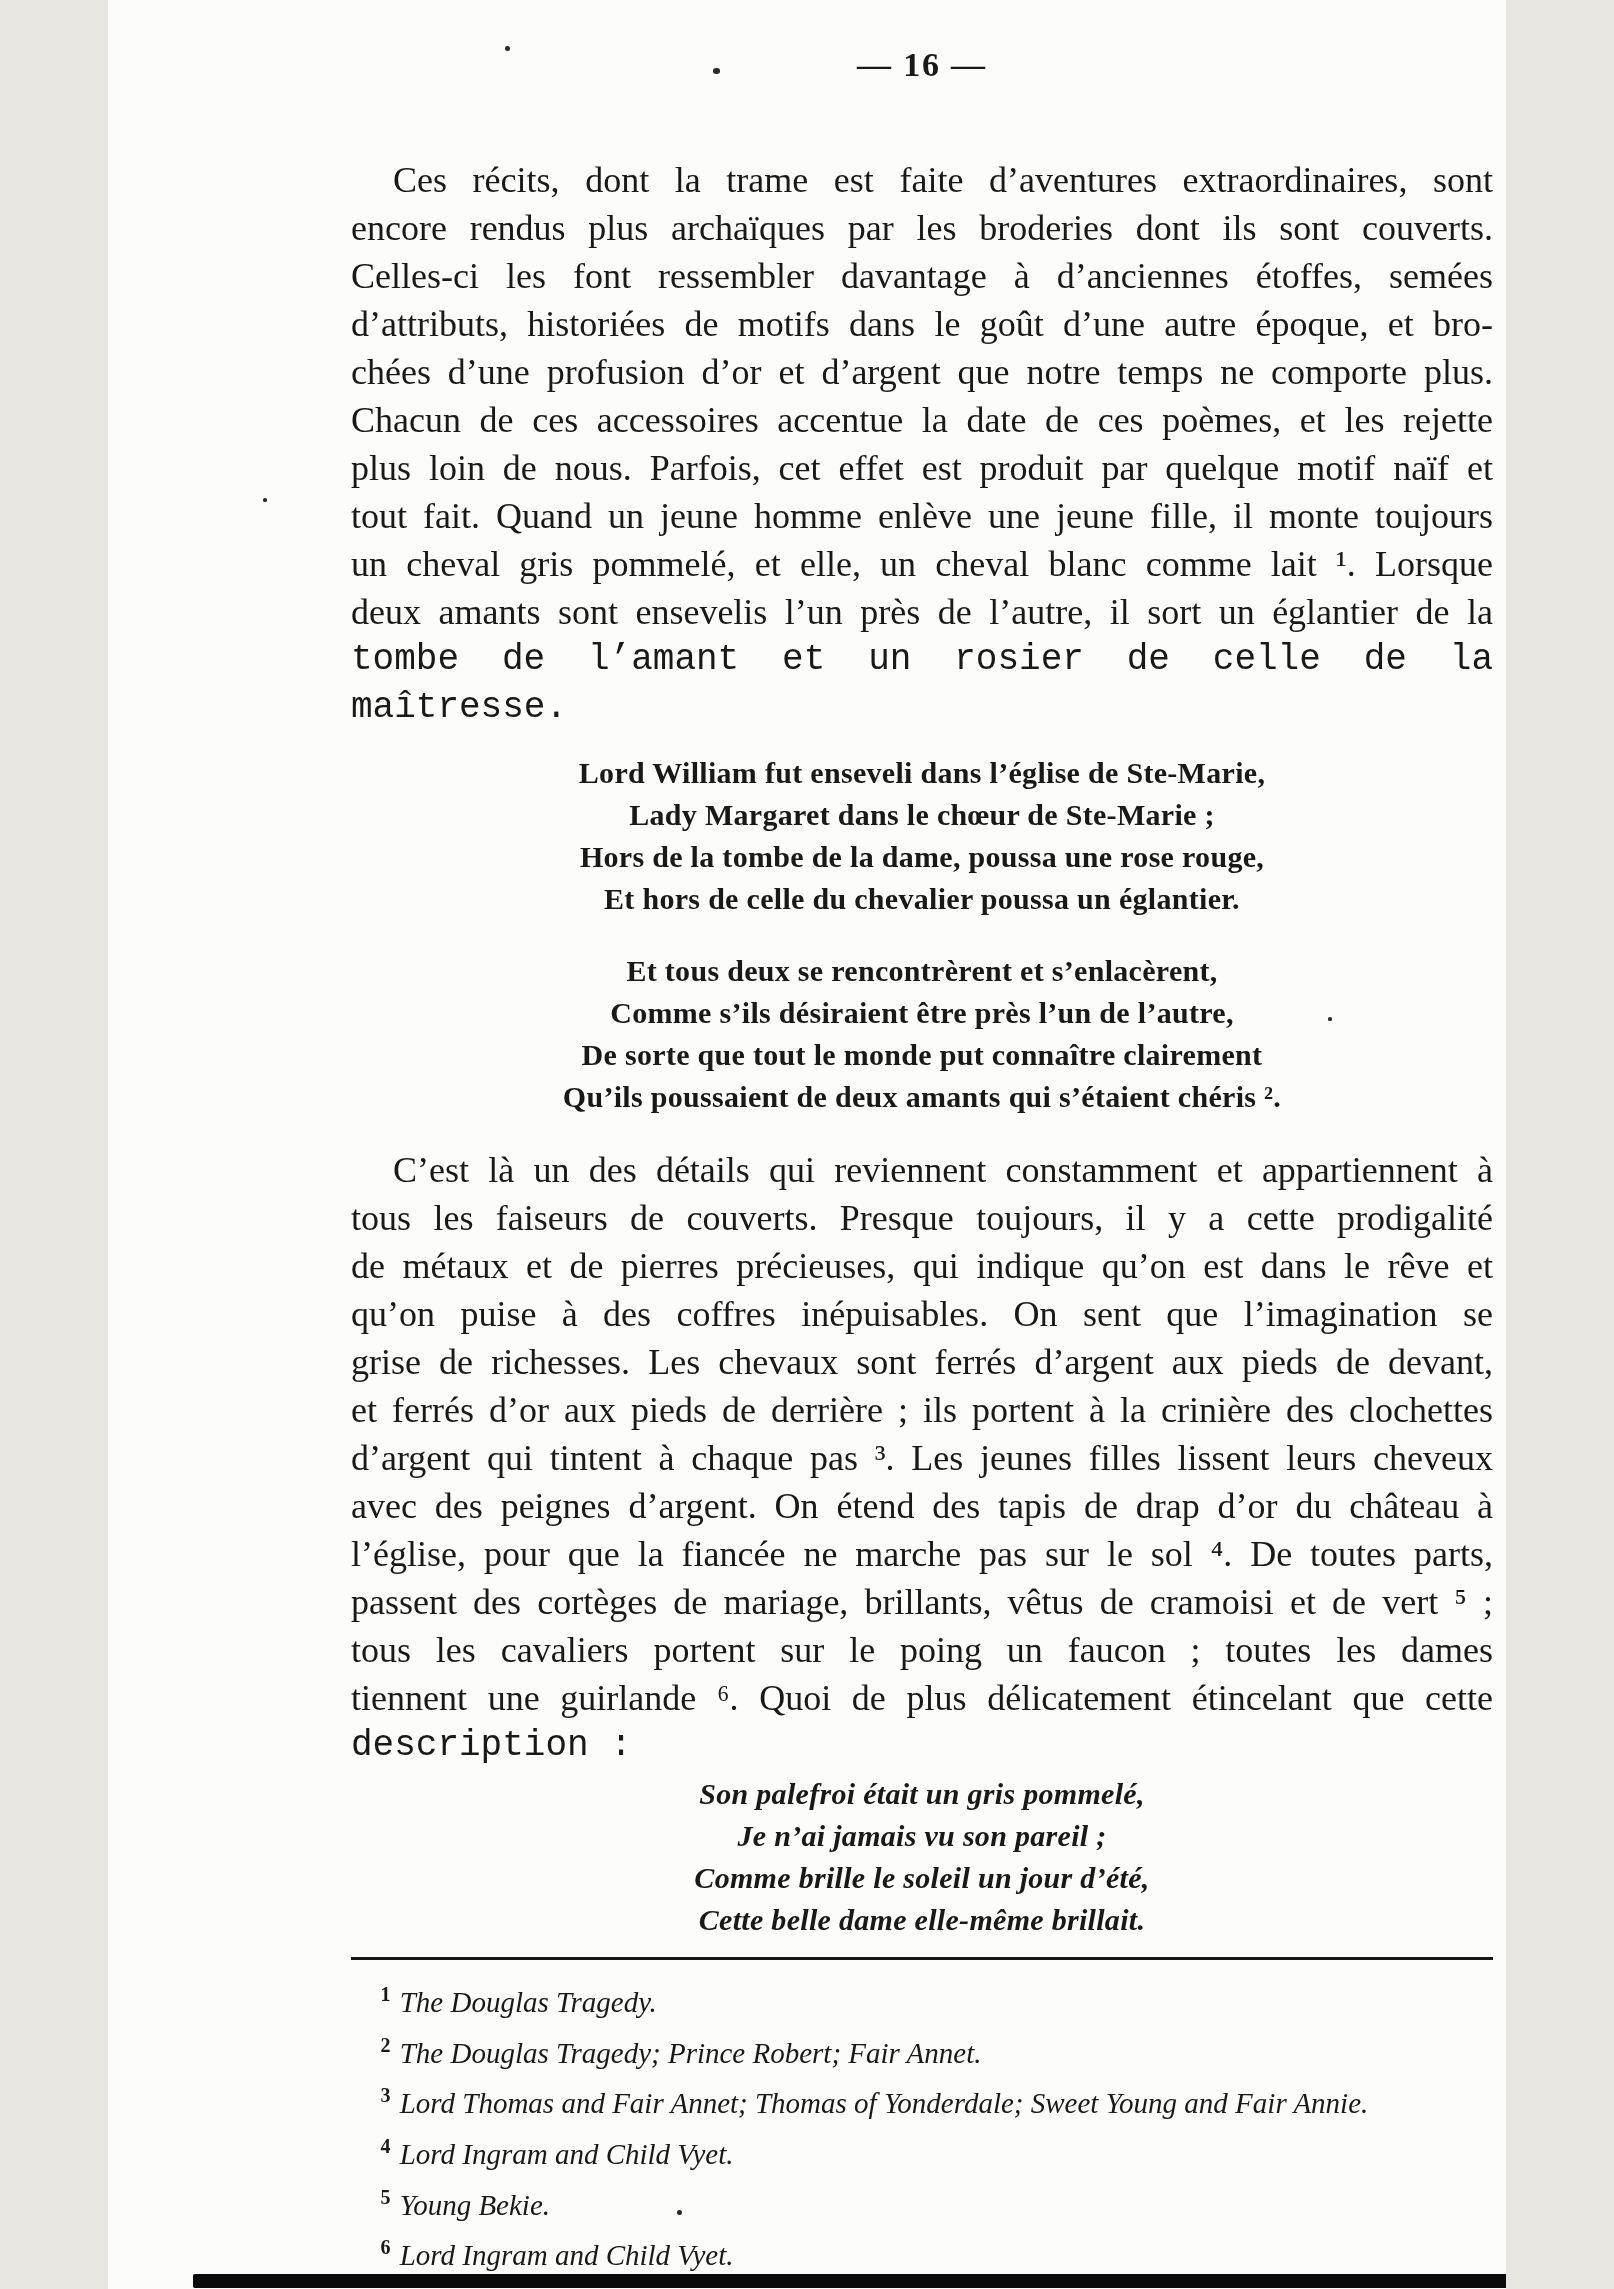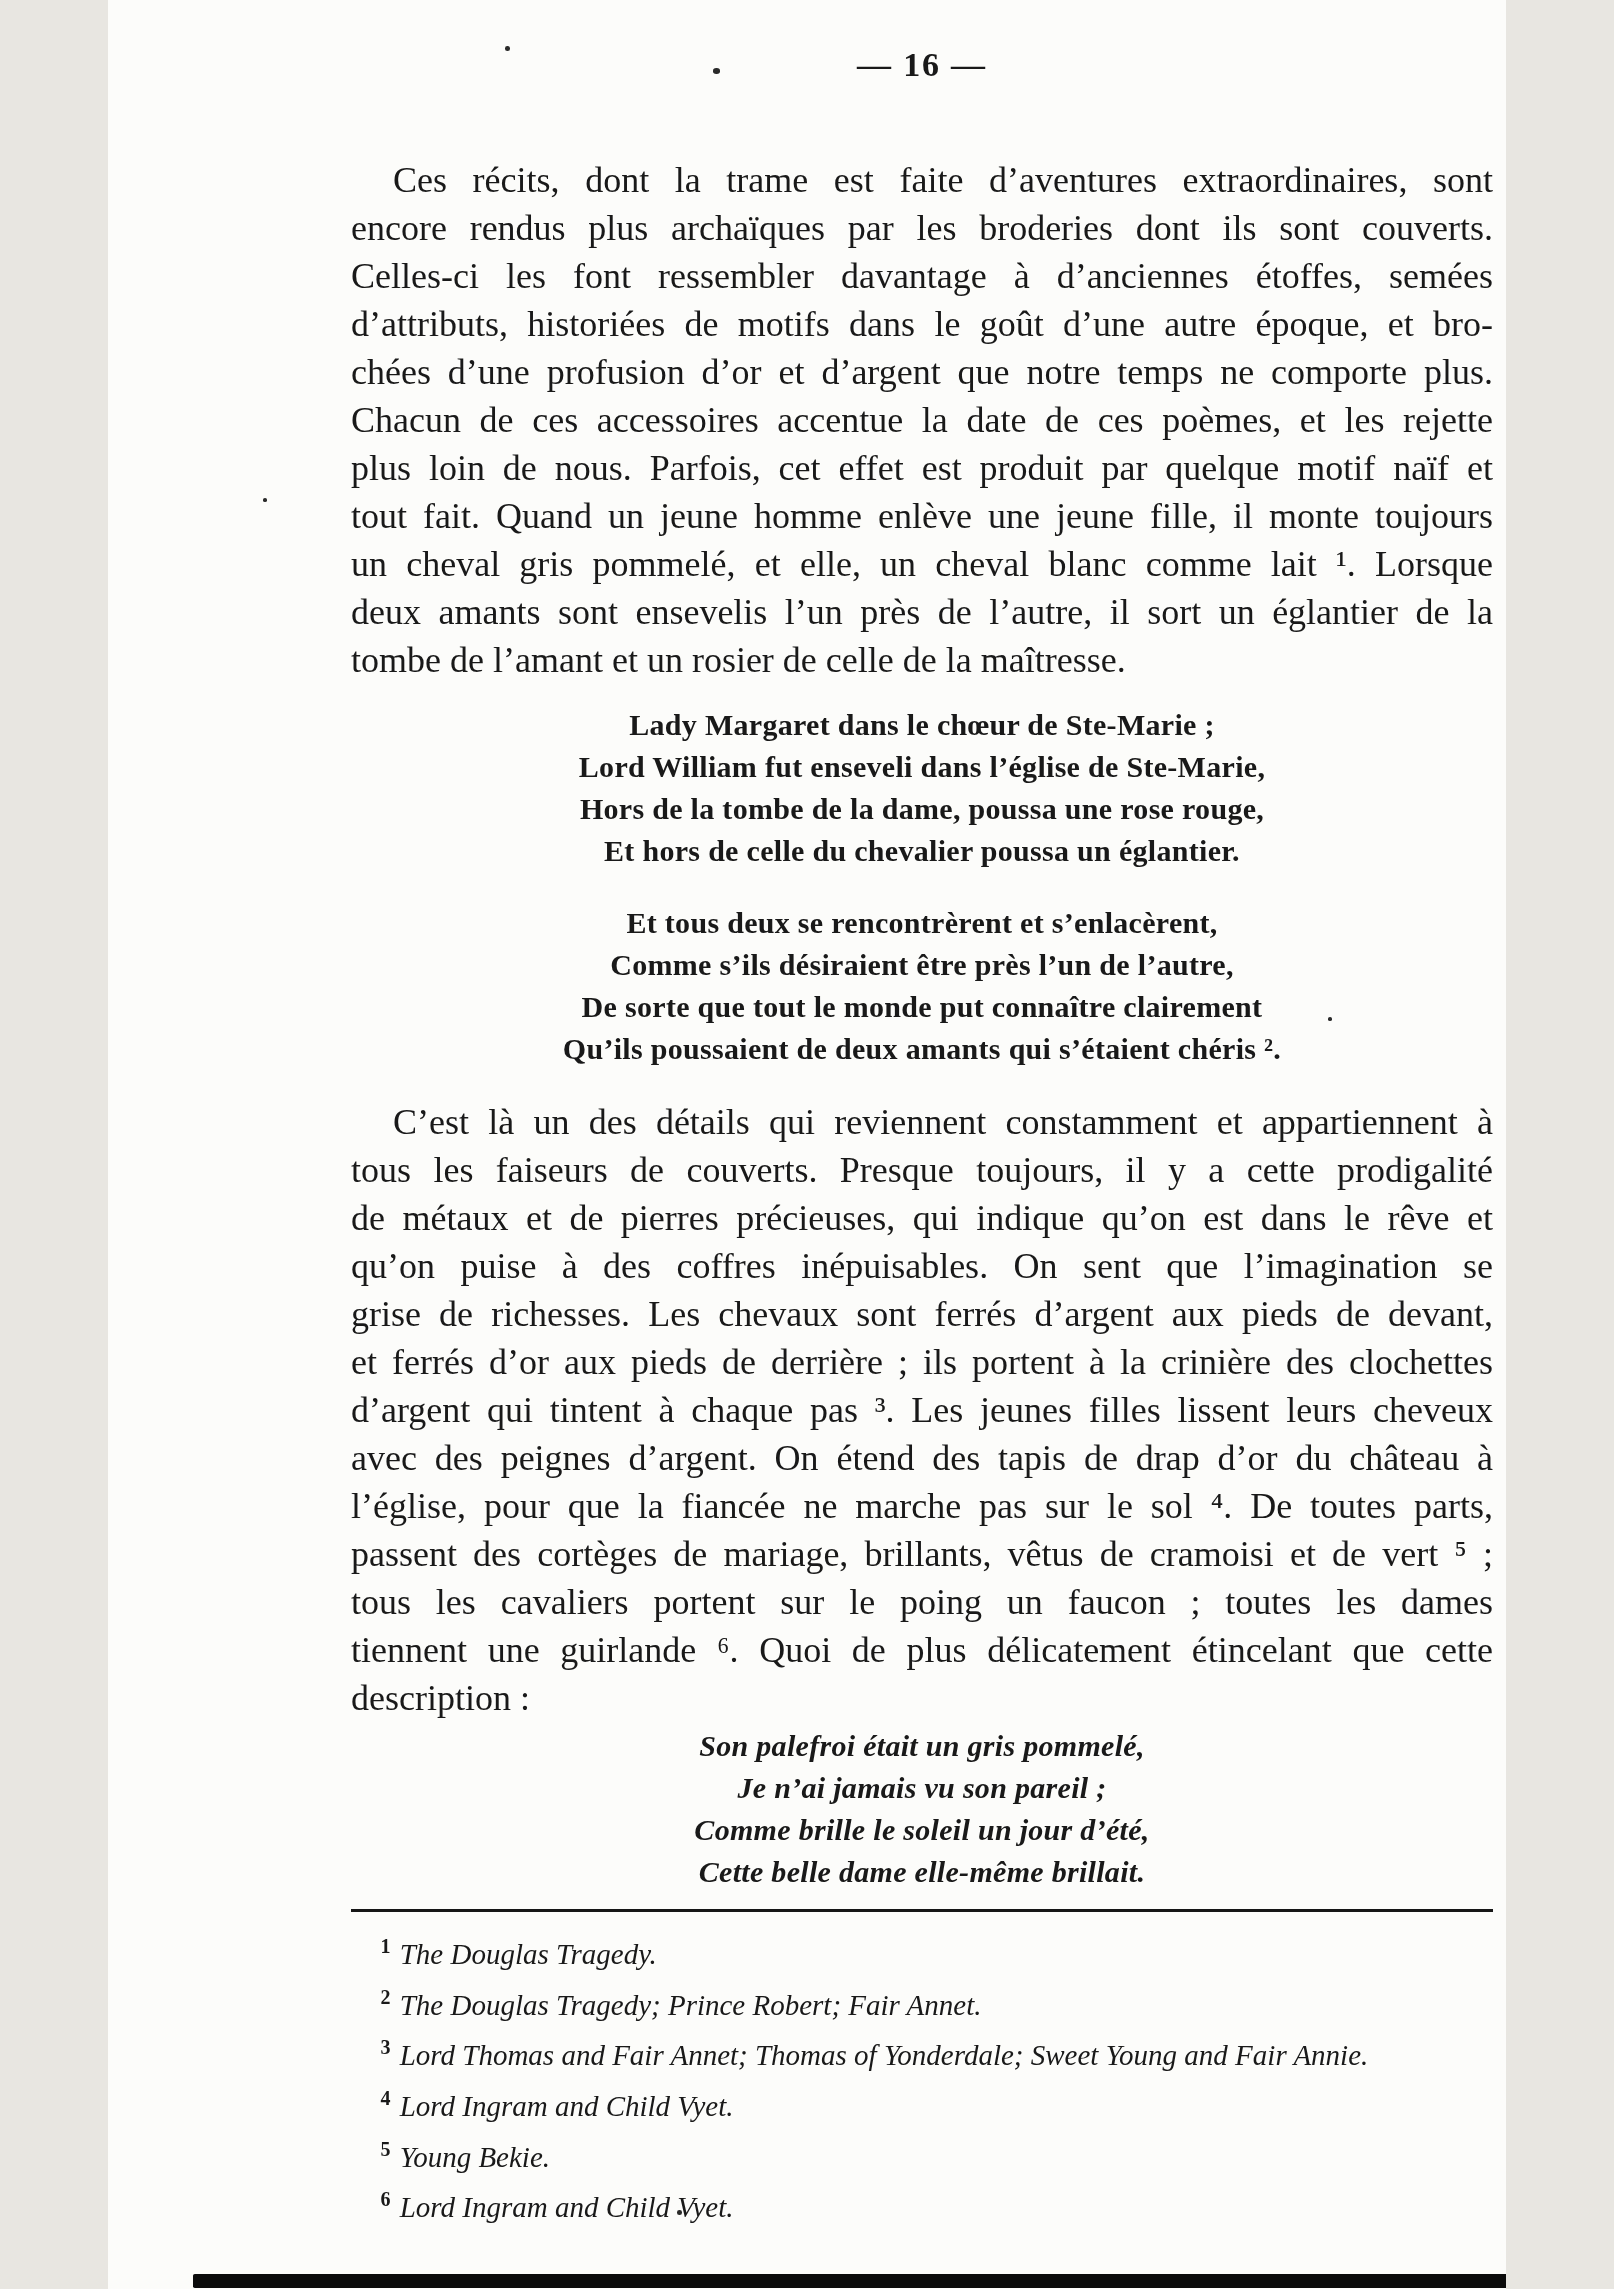--- a/index.html
+++ b/index.html
@@ -30,21 +30,21 @@
     line-height:48px;
   }
   .para.second{margin-top:28px;}
   .jline{
     text-align:justify;
     text-align-last:justify;
     text-justify:inter-word;
     white-space:normal;
   }
   .jline.first{padding-left:42px;}
-  .jline.last{text-align-last:left;}
+  .jline.last{text-align-last:left;font-family:Liberation Mono, monospace;}
   .verse{
     margin-top:20px;
     font-size:30px;
     font-weight:bold;
     line-height:42px;
     text-align:center;
     letter-spacing:0.3px;
   }
   .verse.v2{margin-top:29.5px;}
   .verse.v3{margin-top:3px;font-style:italic;}
@@ -102,22 +102,22 @@
       <div class="jline">chées d’une profusion d’or et d’argent que notre temps ne comporte plus.</div>
       <div class="jline">Chacun de ces accessoires accentue la date de ces poèmes, et les rejette</div>
       <div class="jline">plus loin de nous. Parfois, cet effet est produit par quelque motif naïf et</div>
       <div class="jline">tout fait. Quand un jeune homme enlève une jeune fille, il monte toujours</div>
       <div class="jline">un cheval gris pommelé, et elle, un cheval blanc comme lait ¹. Lorsque</div>
       <div class="jline">deux amants sont ensevelis l’un près de l’autre, il sort un églantier de la</div>
       <div class="jline last">tombe de l’amant et un rosier de celle de la maîtresse.</div>
     </div>
 
     <div class="verse v1">
+      <div>Lord William fut enseveli dans l’église de Ste-Marie,</div>
       <div>Lady Margaret dans le chœur de Ste-Marie ;</div>
-      <div>Lord William fut enseveli dans l’église de Ste-Marie,</div>
       <div>Hors de la tombe de la dame, poussa une rose rouge,</div>
       <div>Et hors de celle du chevalier poussa un églantier.</div>
     </div>
 
     <div class="verse v2">
       <div>Et tous deux se rencontrèrent et s’enlacèrent,</div>
       <div>Comme s’ils désiraient être près l’un de l’autre,</div>
       <div>De sorte que tout le monde put connaître clairement</div>
       <div>Qu’ils poussaient de deux amants qui s’étaient chéris ².</div>
     </div>

